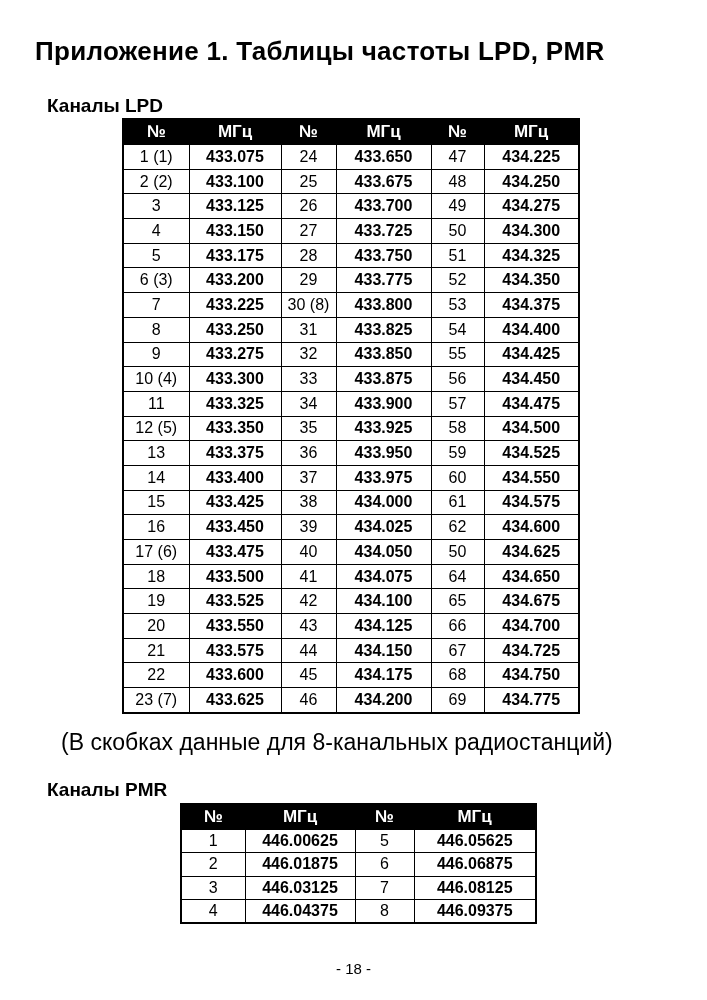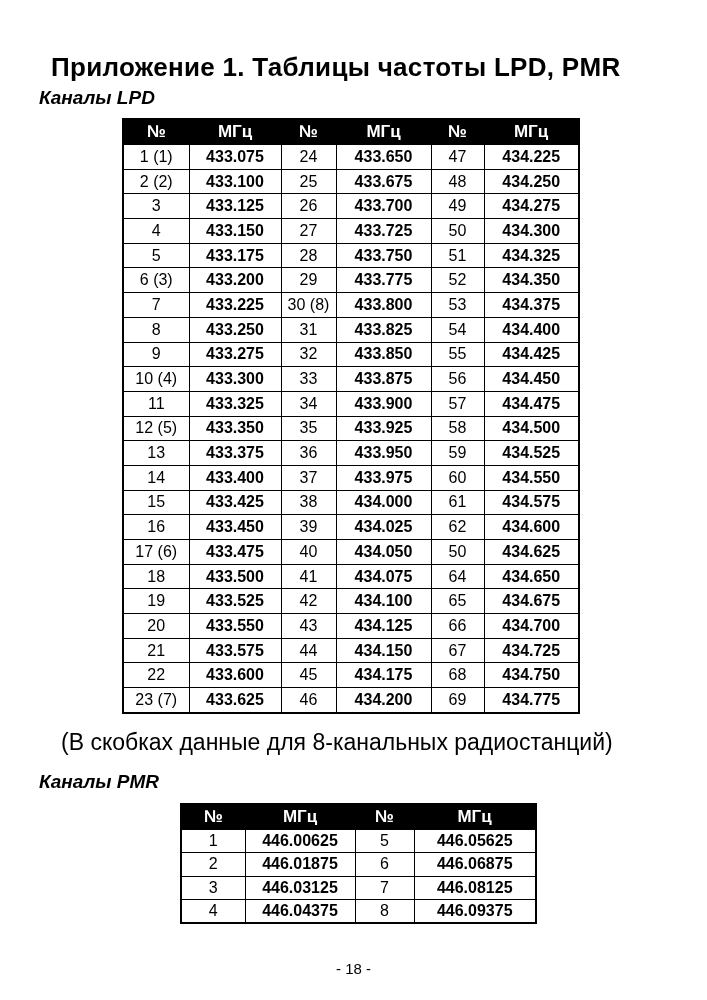--- a/index.html
+++ b/index.html
@@ -13,33 +13,32 @@
     height: 1000px;
     background: #ffffff;
     color: #000000;
     font-family: "Liberation Sans", sans-serif;
     overflow: hidden;
   }
   .page-title {
     position: absolute;
     left: 35px;
     top: 36px;
-    margin: 16px;
+    margin: 0;
     font-size: 26px;
     font-weight: 700;
     letter-spacing: 0.3px;
     white-space: nowrap;
   }
   .section-title {
     position: absolute;
     left: 35px;
-    margin: 4px;
+    margin: 12px;
     font-size: 19px;
     font-weight: 700;
-    font-style: italic;
     white-space: nowrap;
   }
   .lpd-title { top: 83px; }
   .pmr-title { top: 767px; }
 
   table.freq-table {
     position: absolute;
     border-collapse: collapse;
     border: 2px solid #000;
     table-layout: fixed;

